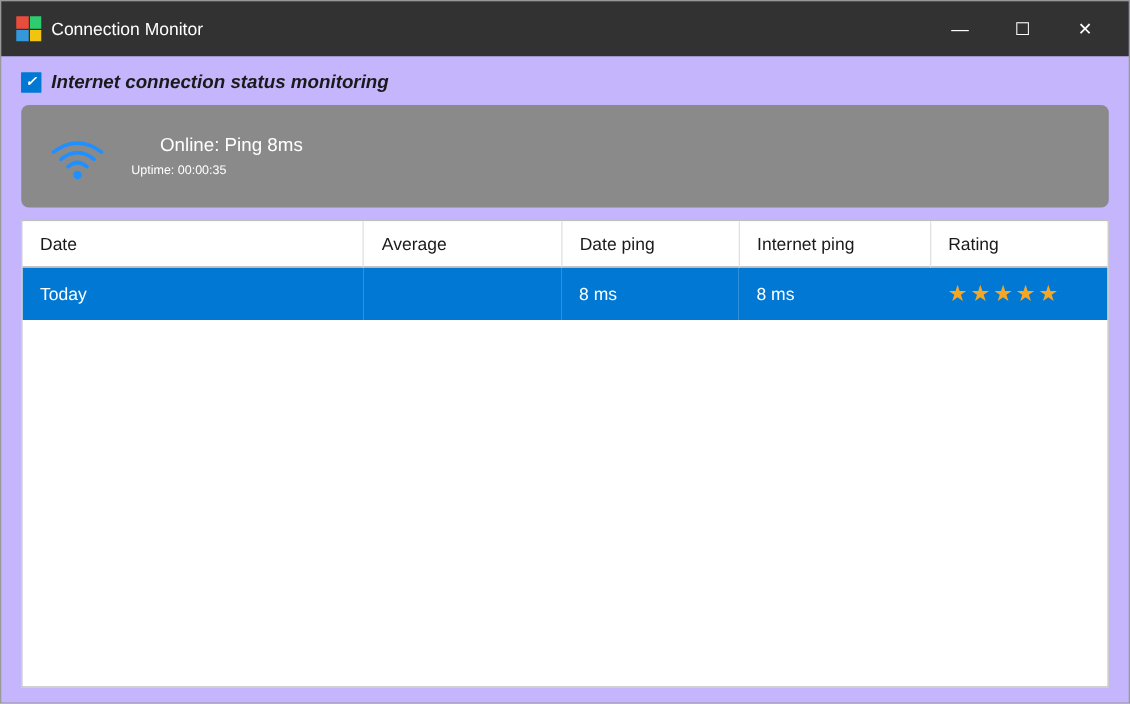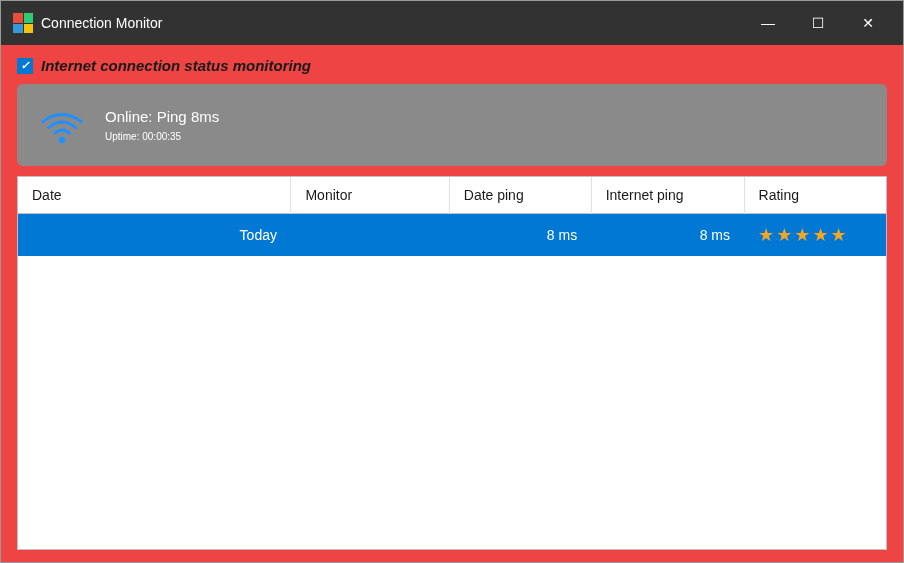--- a/index.html
+++ b/index.html
@@ -12,21 +12,21 @@
       font-family: 'Segoe UI', Arial, sans-serif;
       background: #f0f0f0;
       width: 904px;
       height: 563px;
       overflow: hidden;
     }
 
     .window {
       width: 904px;
       height: 563px;
-      background: #ef4444;
+      background: #c4b5fd;
       border: 1px solid #999;
       display: flex;
       flex-direction: column;
     }
 
     .titlebar {
       background: #1a1a2e;
       background: #2d2d2d;
       background: #1e1e1e;
       height: 44px;
@@ -150,20 +150,21 @@
     .status-info {
       display: flex;
       flex-direction: column;
       gap: 6px;
     }
 
     .status-online {
       color: white;
       font-size: 15px;
       font-weight: 500;
+      margin-left: 23px;
     }
 
     .status-uptime {
       color: white;
       font-size: 10px;
       font-weight: 500;
     }
 
     .table-container {
       flex: 1;
@@ -193,21 +194,20 @@
     .table th:not(:last-child) {
       border-right: 1px solid #e0e0e0;
     }
 
     .table tbody tr.selected {
       background: #0078d4;
     }
 
     .table tbody tr.selected td {
       color: white;
-      text-align: right;
     }
 
     .table td {
       padding: 10px 14px;
       font-size: 14px;
       color: #1a1a1a;
     }
 
     .stars {
       display: flex;
@@ -272,21 +272,21 @@
         <span class="status-online">Online: Ping 8ms</span>
         <span class="status-uptime">Uptime: 00:00:35</span>
       </div>
     </div>
 
     <div class="table-container">
       <table class="table">
         <thead>
           <tr>
             <th class="col-date">Date</th>
-            <th class="col-downtime">Monitor</th>
+            <th class="col-downtime">Average</th>
             <th class="col-bestping">Date ping</th>
             <th class="col-avgping">Internet ping</th>
             <th class="col-rating">Rating</th>
           </tr>
         </thead>
         <tbody id="table-body">
         <tr class="selected">
               <td>Today</td>
               <td></td>
               <td>8 ms</td>

